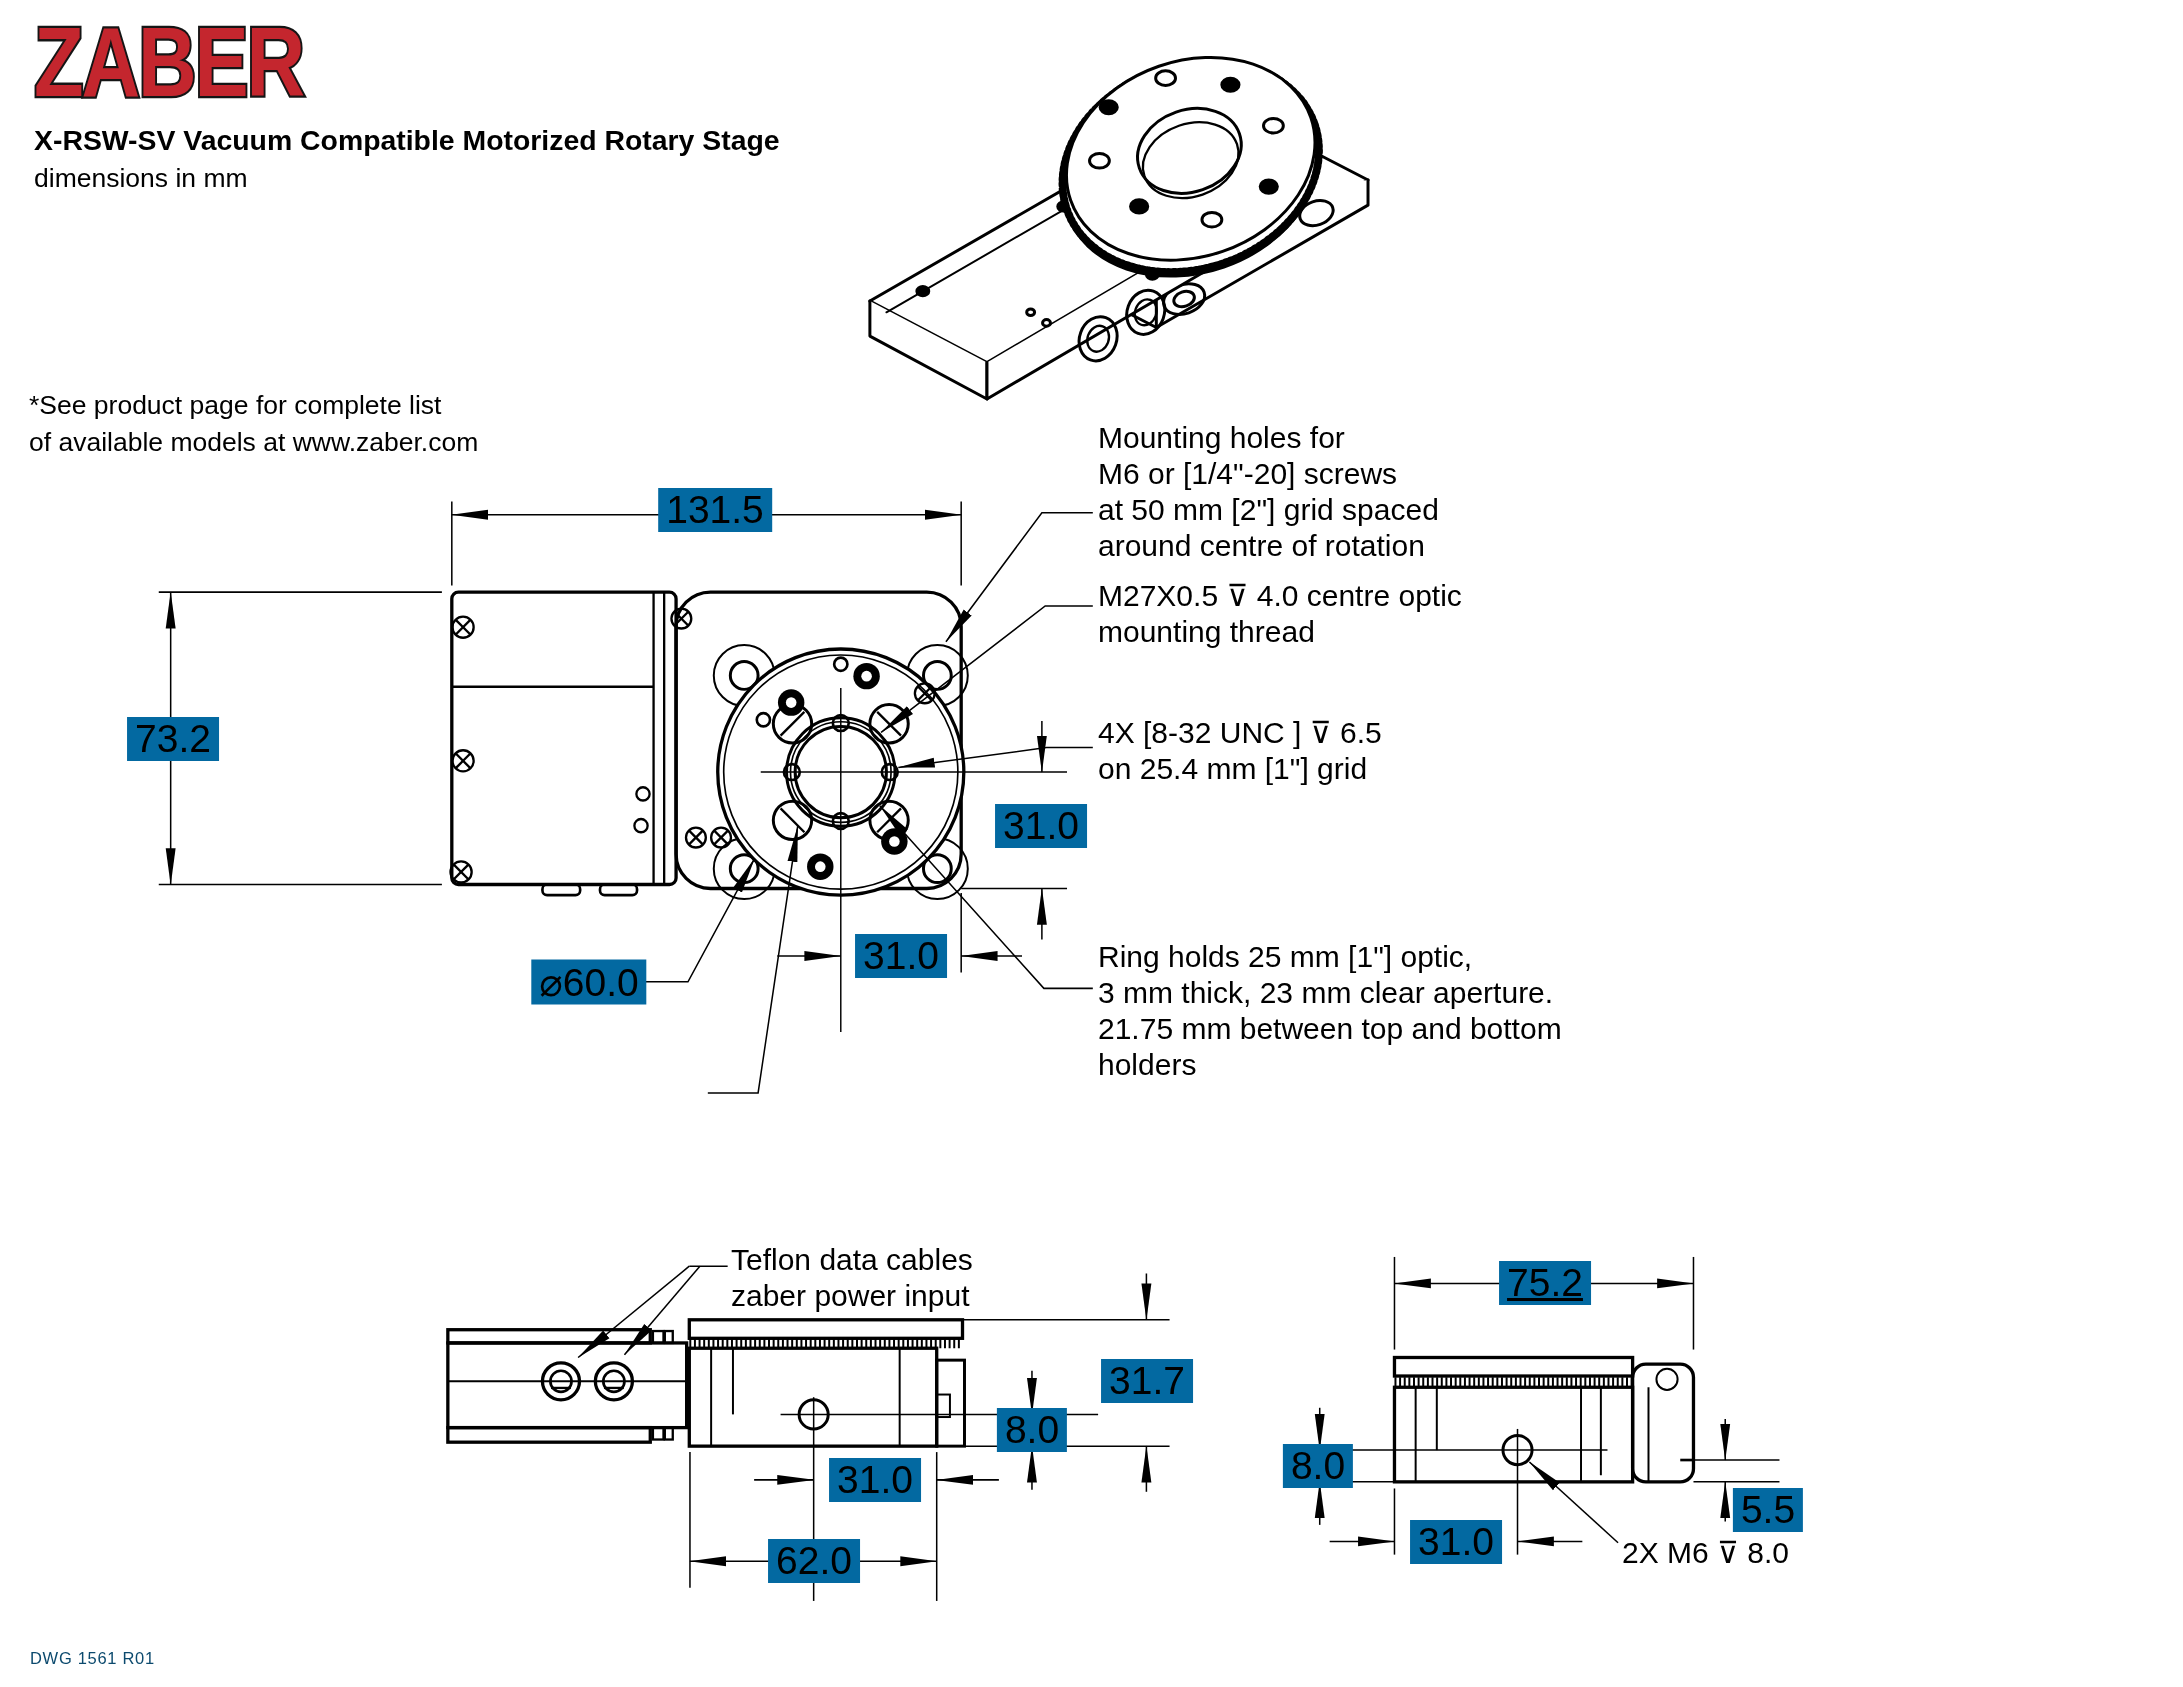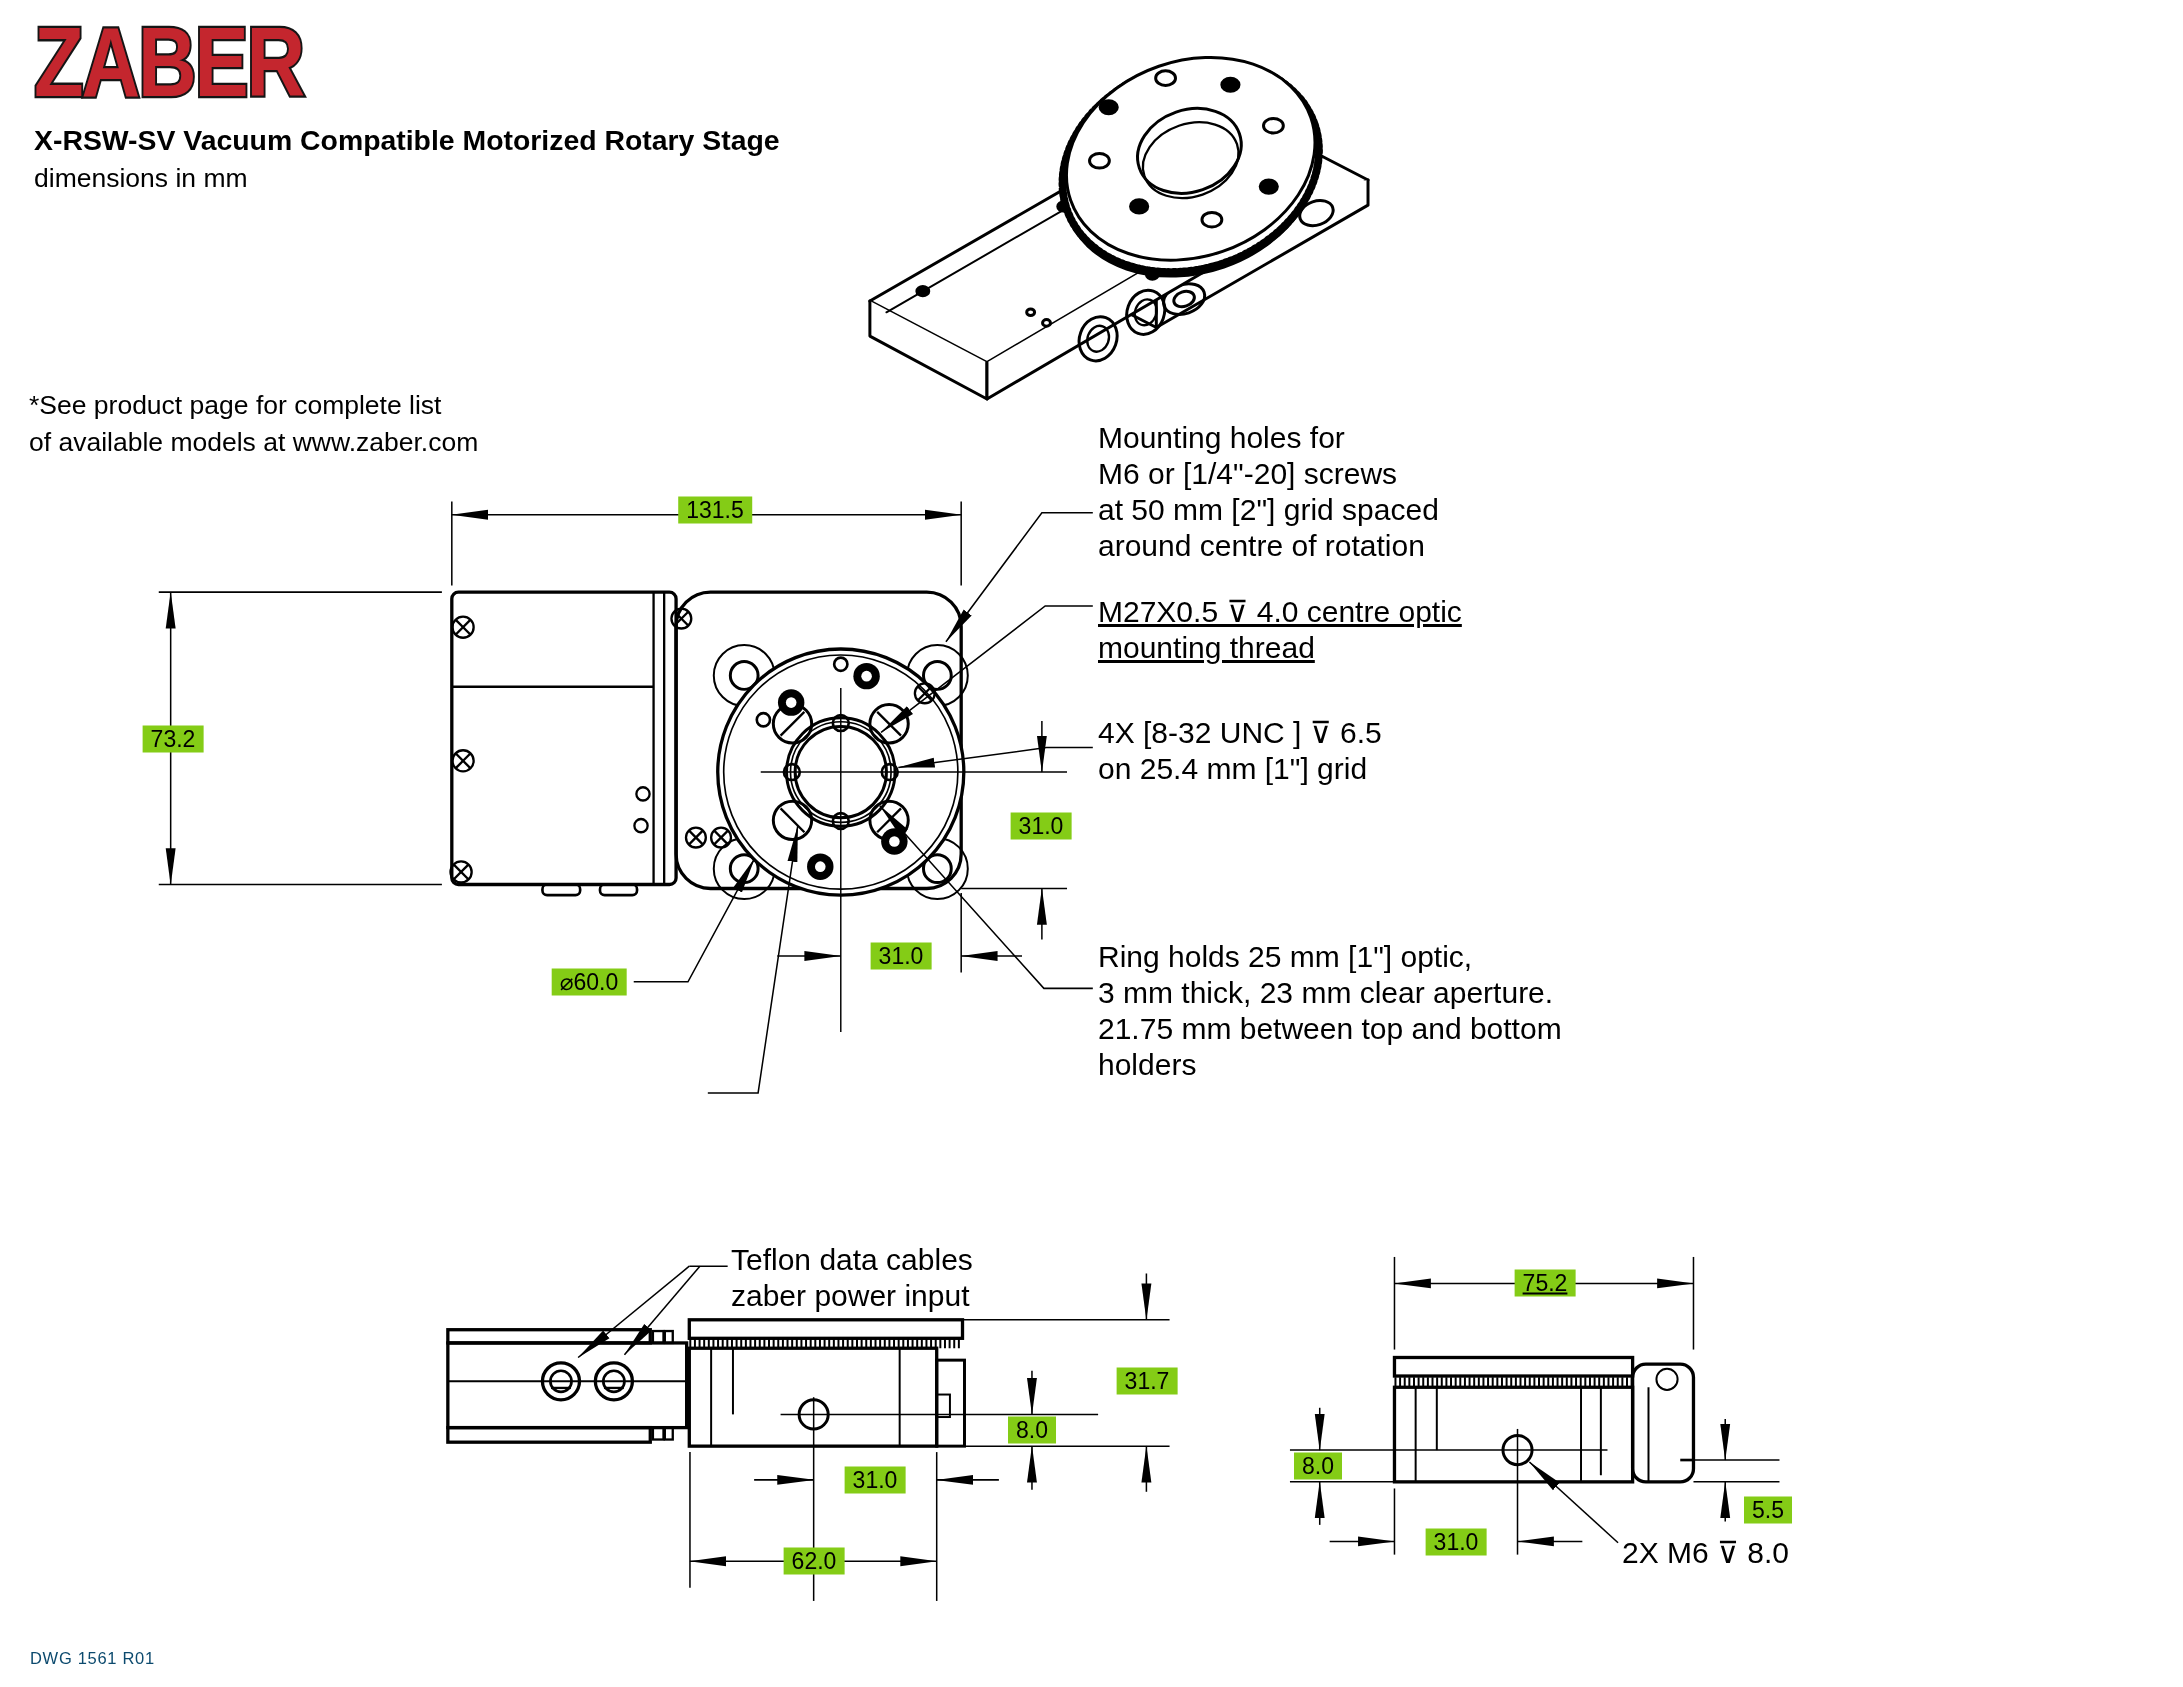--- a/index.html
+++ b/index.html
@@ -6,21 +6,21 @@
   body{font-family:"Liberation Sans", sans-serif;color:#000;position:relative;}
   #sheet{position:absolute;left:0;top:0;width:2183px;height:1237px;}
   svg.linework{position:absolute;left:0;top:0;}
   .t{position:absolute;white-space:nowrap;}
   .logo{font-size:99px;font-weight:bold;letter-spacing:-2.6px;transform:scaleX(0.82);transform-origin:left top;
         -webkit-text-stroke:4.6px #151515;paint-order:stroke fill;}
   .title{font-size:28.4px;font-weight:bold;}
   .subtitle{font-size:26.5px;}
   .note{font-size:26.5px;line-height:37px;}
   .ann{font-size:30px;line-height:36px;}
-  .dim{font-size:23px;background:#84cc16;padding:0 8px;transform:translate(-50%,-50%);}
+  .dim{font-size:39px;background:#0369a1;padding:0 8px;transform:translate(-50%,-50%);}
   .footer{font-size:16.5px;color:#0c4a6e;letter-spacing:0.7px;}
 </style>
 </head>
 <body>
 
 <div id="sheet">
 
 <svg class="linework" width="2183" height="1687" viewBox="0 0 3300 2550">
   <defs>
     <marker id="ar" viewBox="0 0 56 18" markerWidth="56" markerHeight="18" refX="55" refY="9" orient="auto-start-reverse" markerUnits="userSpaceOnUse">
@@ -301,21 +301,21 @@
 <div class="t dim" style="left:589px;top:982px;text-align:center;">⌀60.0</div>
 
 
 <div class="t ann" style="left:1098px;top:420px;">
   <div>Mounting holes for</div>
   <div>M6 or [1/4"-20] screws</div>
   <div>at 50 mm [2"] grid spaced</div>
   <div>around centre of rotation</div>
 </div>
 
-<div class="t ann" style="left:1098px;top:594px;text-decoration:underline;">
+<div class="t ann" style="left:1098px;top:578px;">
   <div>M27X0.5 ⊽ 4.0 centre optic</div>
   <div>mounting thread</div>
 </div>
 
 <div class="t ann" style="left:1098px;top:715px;">
   <div>4X [8-32 UNC ] ⊽ 6.5</div>
   <div>on 25.4 mm [1"] grid</div>
 </div>
 
 <div class="t ann" style="left:1098px;top:939px;">

